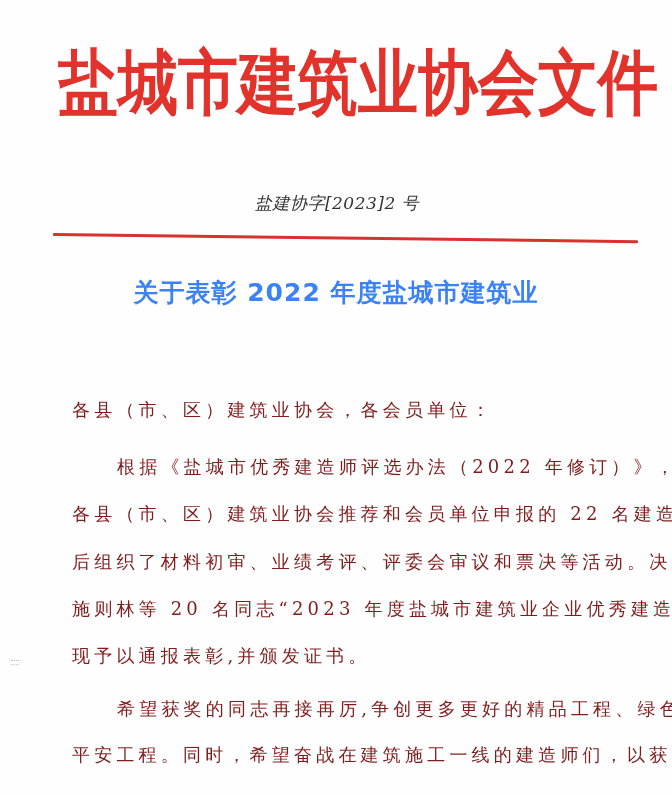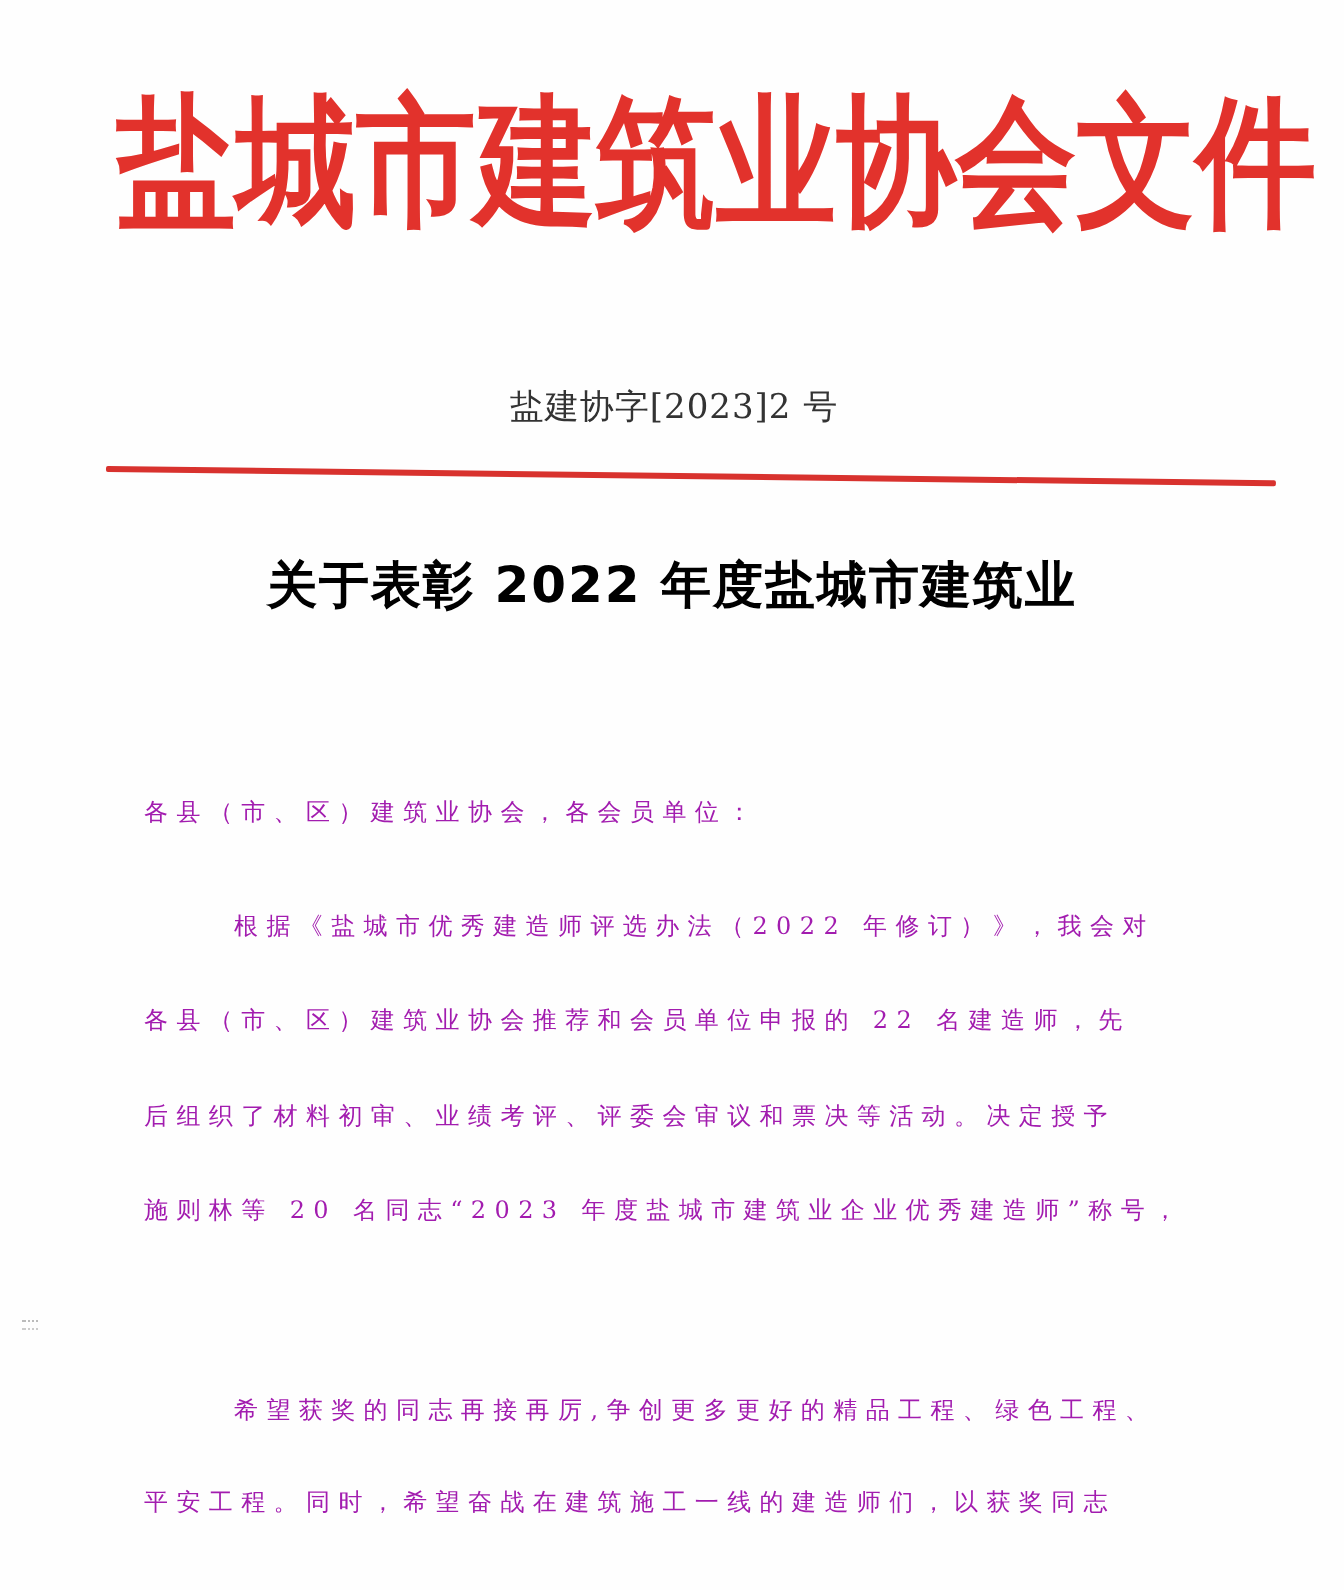--- a/index.html
+++ b/index.html
@@ -48,53 +48,54 @@
       position: absolute;
       left: 0;
       top: 192px;
       width: 672px;
       text-align: center;
       font-size: 17px;
       letter-spacing: 0.5px;
       color: #333;
       padding-left: 2px;
       box-sizing: border-box;
+      font-style: italic;
     }
     .red-rule {
       position: absolute;
       left: 53px;
       top: 233px;
       width: 585px;
       height: 3px;
       background: #d8322e;
       transform: rotate(0.7deg);
       transform-origin: left center;
       border-radius: 1px;
     }
     .title {
       position: absolute;
       left: 0;
       width: 672px;
       text-align: center;
       font-family: "DejaVu Sans", "Liberation Sans", sans-serif;
       font-weight: bold;
       font-size: 25px;
-      color: #000000;
+      color: #3b82f6;
       letter-spacing: 1px;
     }
     .title.line1 { top: 276px; }
     .title.line2 { top: 328px; }
     .body-line {
       position: absolute;
       left: 72px;
       width: 560px;
-      font-size: 12px;
+      font-size: 18px;
       letter-spacing: 4.2px;
       white-space: nowrap;
-      color: #a21caf;
+      color: #7f1d1d;
     }
     .indent { left: 117px; }
     .scan-mark {
       position: absolute;
       left: 11px;
       top: 660px;
       width: 8px;
       height: 3px;
       border-top: 1px dotted #bbb;
       border-bottom: 1px dotted #ccc;
@@ -123,19 +124,20 @@
   <div class="red-rule"></div>
 
   <div class="title line1">关于表彰 2022 年度盐城市建筑业</div>
 
   <div class="body-line" style="top:398px;">各县（市、区）建筑业协会，各会员单位：</div>
 
   <div class="body-line indent" style="top:455px;">根据《盐城市优秀建造师评选办法（2022 年修订）》，我会对</div>
   <div class="body-line" style="top:502px;">各县（市、区）建筑业协会推荐和会员单位申报的 22 名建造师，先</div>
   <div class="body-line" style="top:550px;">后组织了材料初审、业绩考评、评委会审议和票决等活动。决定授予</div>
   <div class="body-line" style="top:597px;">施则林等 20 名同志“2023 年度盐城市建筑业企业优秀建造师”称号，</div>
+  <div class="body-line" style="top:644px;">现予以通报表彰,并颁发证书。</div>
 
   <div class="scan-mark"></div>
 
   <div class="body-line indent" style="top:697px;">希望获奖的同志再接再厉,争创更多更好的精品工程、绿色工程、</div>
   <div class="body-line" style="top:743px;">平安工程。同时，希望奋战在建筑施工一线的建造师们，以获奖同志</div>
 
 </div>
 
 </body></html>

